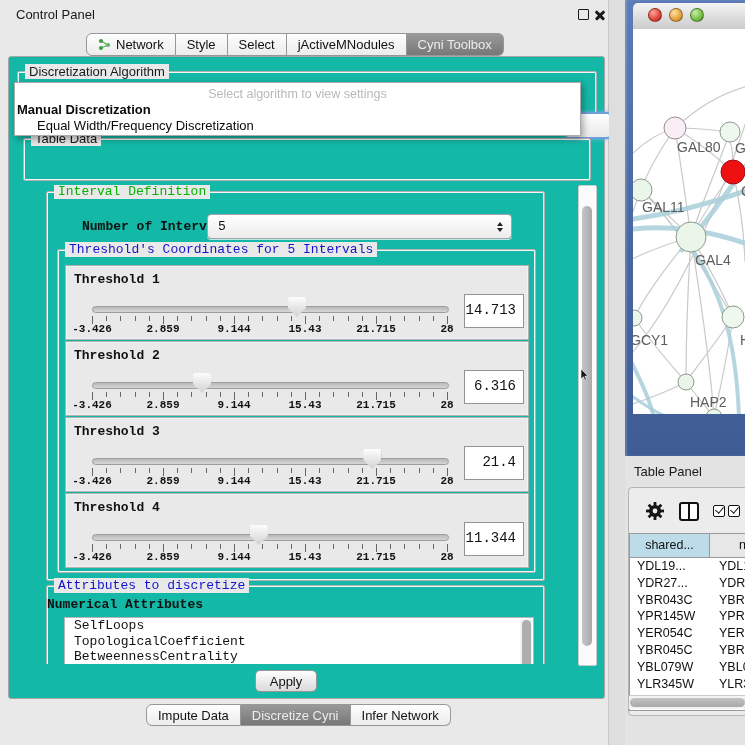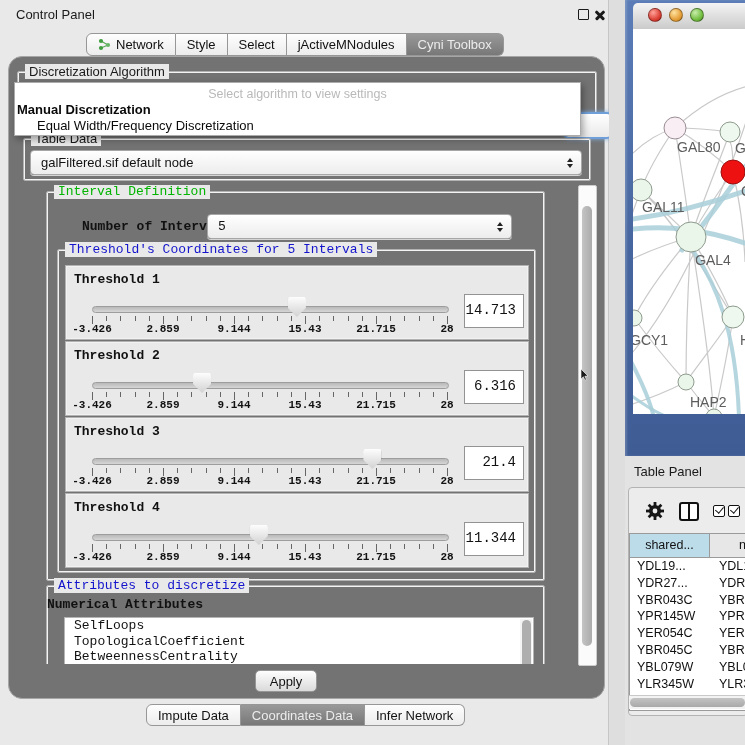--- a/index.html
+++ b/index.html
@@ -18,21 +18,21 @@
   
   .tabrow{position:absolute;display:flex;}
   #top-tabs{left:86px;top:33px;height:23px;}
   #bottom-tabs{left:146px;top:704px;height:22px;}
   .tab{display:flex;align-items:center;gap:5px;padding:0 11px;background:linear-gradient(#fefefe,#ececec);
        border:1px solid #979797;border-left:none;font-size:13px;color:#111;white-space:nowrap;cursor:default;}
   .tab:first-child{border-left:1px solid #979797;border-radius:6px 0 0 6px;}
   .tab:last-child{border-radius:0 6px 6px 0;}
   .tab.selected{background:linear-gradient(#999999,#787878);color:#ececec;}
 
-  #cp-body{position:absolute;left:8px;top:56px;width:595px;height:641px;border:1px solid #a6a6a6;border-radius:14px;background:#737373;}
+  #cp-body{position:absolute;left:8px;top:56px;width:595px;height:641px;border:1px solid #a6a6a6;border-radius:3px;background:#14b8a6;}
 
   .fieldset{position:absolute;border:1px solid #b2b2b2;border-radius:2px;box-shadow:inset 0 0 0 1px #f4f4f4;}
   .legend{position:absolute;top:-8px;left:7px;background:#e9e9e9;padding:0 4px;font-size:13px;color:#1a1a1a;white-space:nowrap;}
   .legend.green{color:#00b400;} .legend.blue{color:#1414cc;}
 
   .combo{position:absolute;background:linear-gradient(#ffffff,#ececec);border:1px solid #a6a6a6;border-radius:4px;box-shadow:0 1px 0 rgba(255,255,255,.7);}
   .combo .combo-text{position:absolute;left:10px;top:4px;font-size:13px;color:#111;}
   .arrows{position:absolute;right:8px;top:50%;transform:translateY(-50%);display:flex;flex-direction:column;gap:2px;align-items:center;}
   .tri-up{width:0;height:0;border-left:3.5px solid transparent;border-right:3.5px solid transparent;border-bottom:4.5px solid #222;}
   .tri-down{width:0;height:0;border-left:3.5px solid transparent;border-right:3.5px solid transparent;border-top:4.5px solid #222;}
@@ -153,27 +153,20 @@
       </div>
 
       <div id="algo-popup">
         <div class="hint">Select algorithm to view settings</div>
         <div class="opt o0">Manual Discretization</div>
         <div class="opt o1">Equal Width/Frequency Discretization</div>
       </div>
 
       <div class="fieldset" id="td-group" style="left:14px;top:81px;width:566px;height:41px;">
         <span class="legend">Table Data</span>
-        <div class="combo" style="left:6px;top:11px;width:550px;height:23px;">
-          <span class="combo-text">galFiltered.sif default node</span>
-          <span class="arrows">
-              <span class="tri-up"></span>
-              <span class="tri-down"></span>
-            </span>
-        </div>
       </div>
 
       <div id="viewport">
         <div class="fieldset" id="interval-group" style="left:29px;top:6px;width:497px;height:388px;">
           <span class="legend green">Interval Definition</span>
           <span id="noi-label">Number of Intervals</span>
           <div class="combo" style="left:160px;top:22px;width:303px;height:23px;">
             <span class="combo-text">5</span>
             <span class="arrows">
                 <span class="tri-up"></span>
@@ -360,21 +353,21 @@
       </div>
 
       <button id="apply-btn">Apply</button>
     </div>
 
     <div id="bottom-tabs" class="tabrow">
         <div class="tab">
           <span>Impute Data</span>
         </div>
         <div class="tab selected">
-          <span>Coordinates Data</span>
+          <span>Discretize Cyni</span>
         </div>
         <div class="tab">
           <span>Infer Network</span>
         </div>
       </div>
 
     <svg id="mouse-cursor" width="9" height="12" viewBox="0 0 9 12">
       <path d="M1,0 L1,10 L3.4,7.8 L4.9,11.2 L6.4,10.5 L4.9,7.3 L8,7 Z" fill="#1a1a1a" stroke="#fff" stroke-width="0.6"></path>
     </svg>
   </div>

